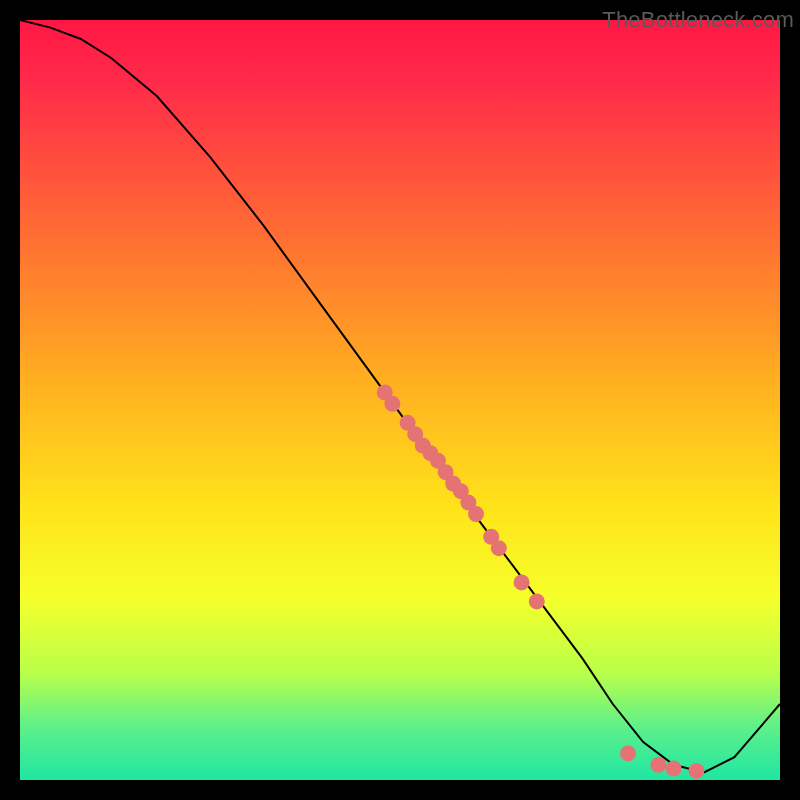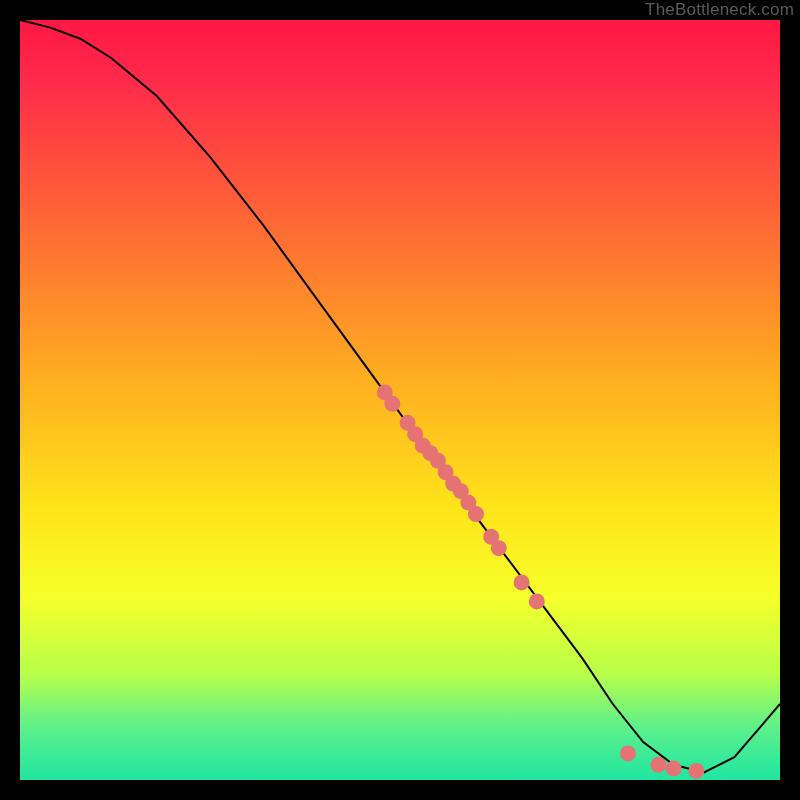--- a/index.html
+++ b/index.html
@@ -33,24 +33,24 @@
       #ffb120 48%,
       #ffe31a 64%,
       #f6ff2a 76%,
       #b8ff4a 86%,
       #5ef08a 93%,
       #1fe6a2 100%
     );
   }
   .watermark {
     position: absolute;
-    top: 0;
+    top: 7px;
     right: 6px;
     color: #5a5a5a;
-    font-size: 17px;
+    font-size: 22px;
     font-weight: 500;
     letter-spacing: 0.2px;
     user-select: none;
   }
   svg.overlay {
     position: absolute;
     left: 0;
     top: 0;
     width: 760px;
     height: 760px;

